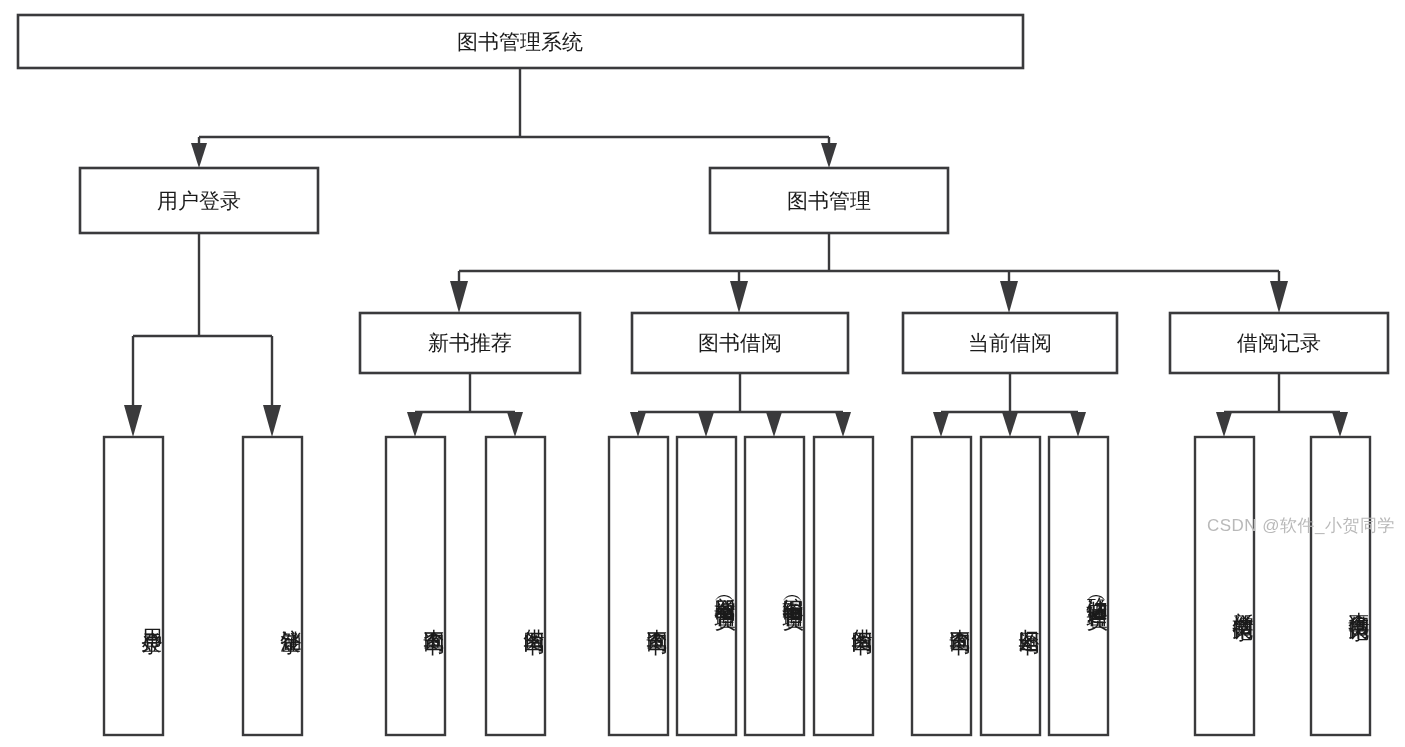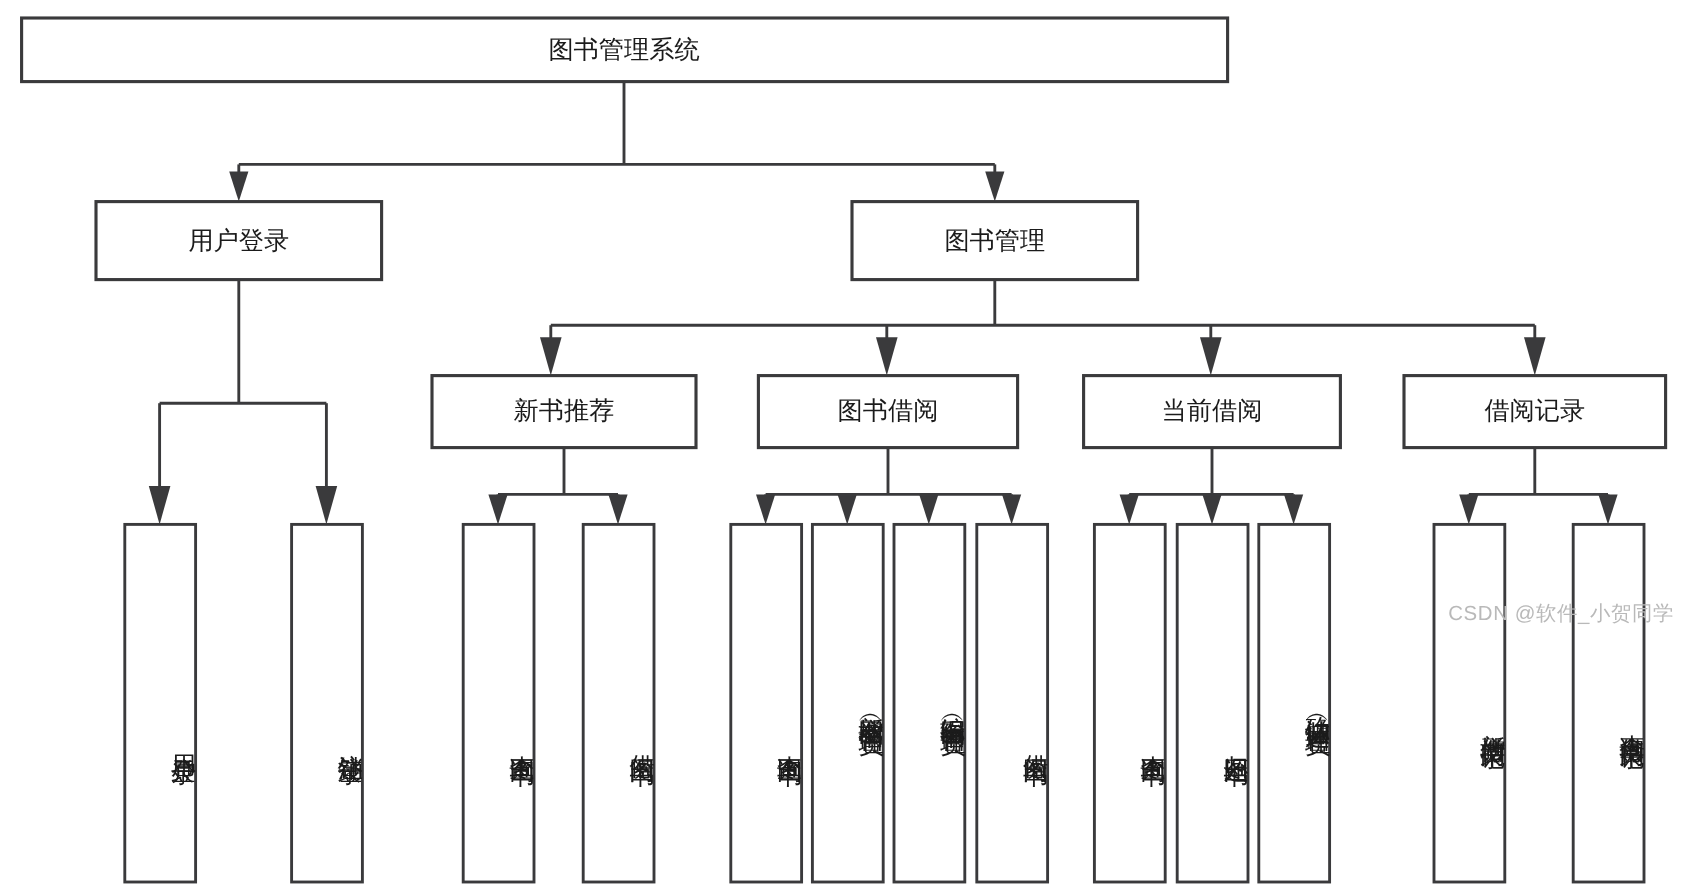--- a/index.html
+++ b/index.html
@@ -66,21 +66,21 @@
     font-size: 21px;
     line-height: 1.0;
     color: #1b1b1b;
     font-family: "Liberation Sans", "DejaVu Sans", sans-serif;
     white-space: nowrap;
     pointer-events: none;
   }
   .watermark {
     position: absolute;
     right: 10px;
-    bottom: 20px;
+    bottom: 6px;
     font-size: 17px;
     color: #b9b9b9;
     font-family: "Liberation Sans", "DejaVu Sans", sans-serif;
     letter-spacing: 0.5px;
     white-space: nowrap;
   }
 </style>
 </head>
 <body>
 

